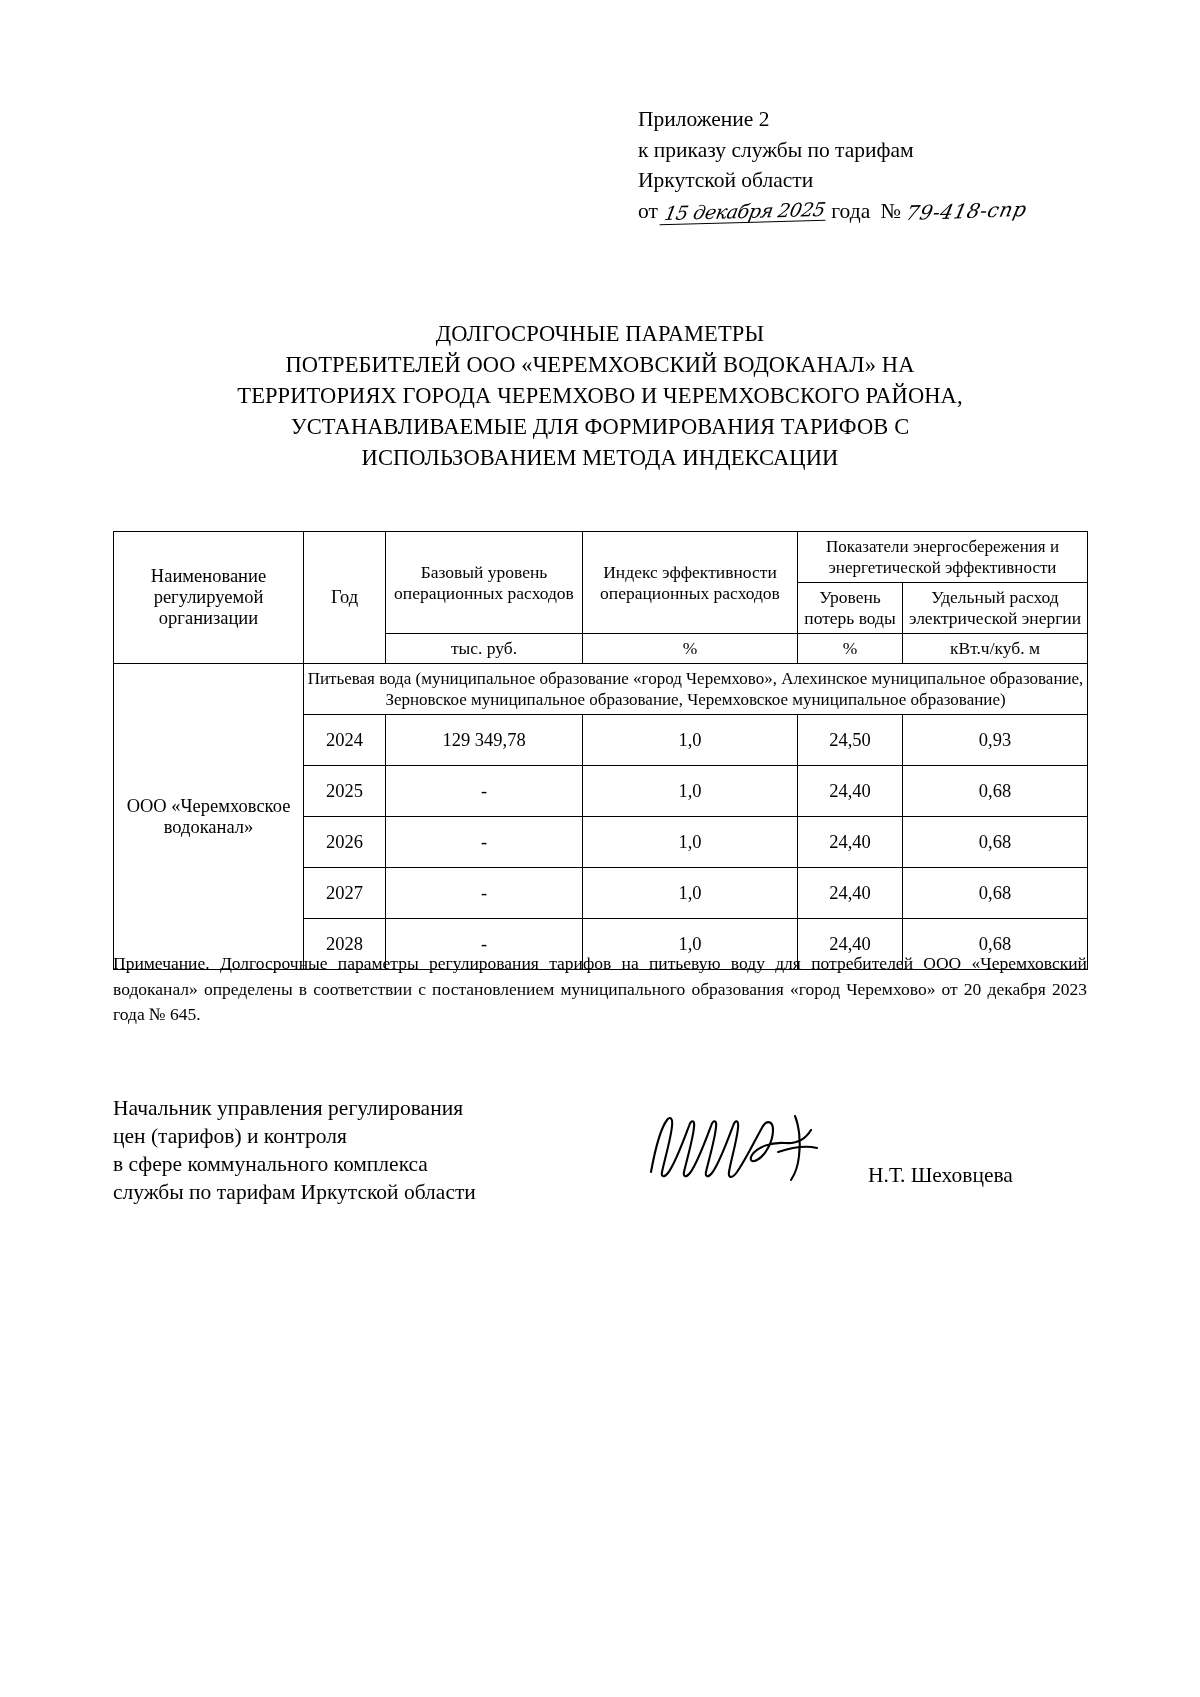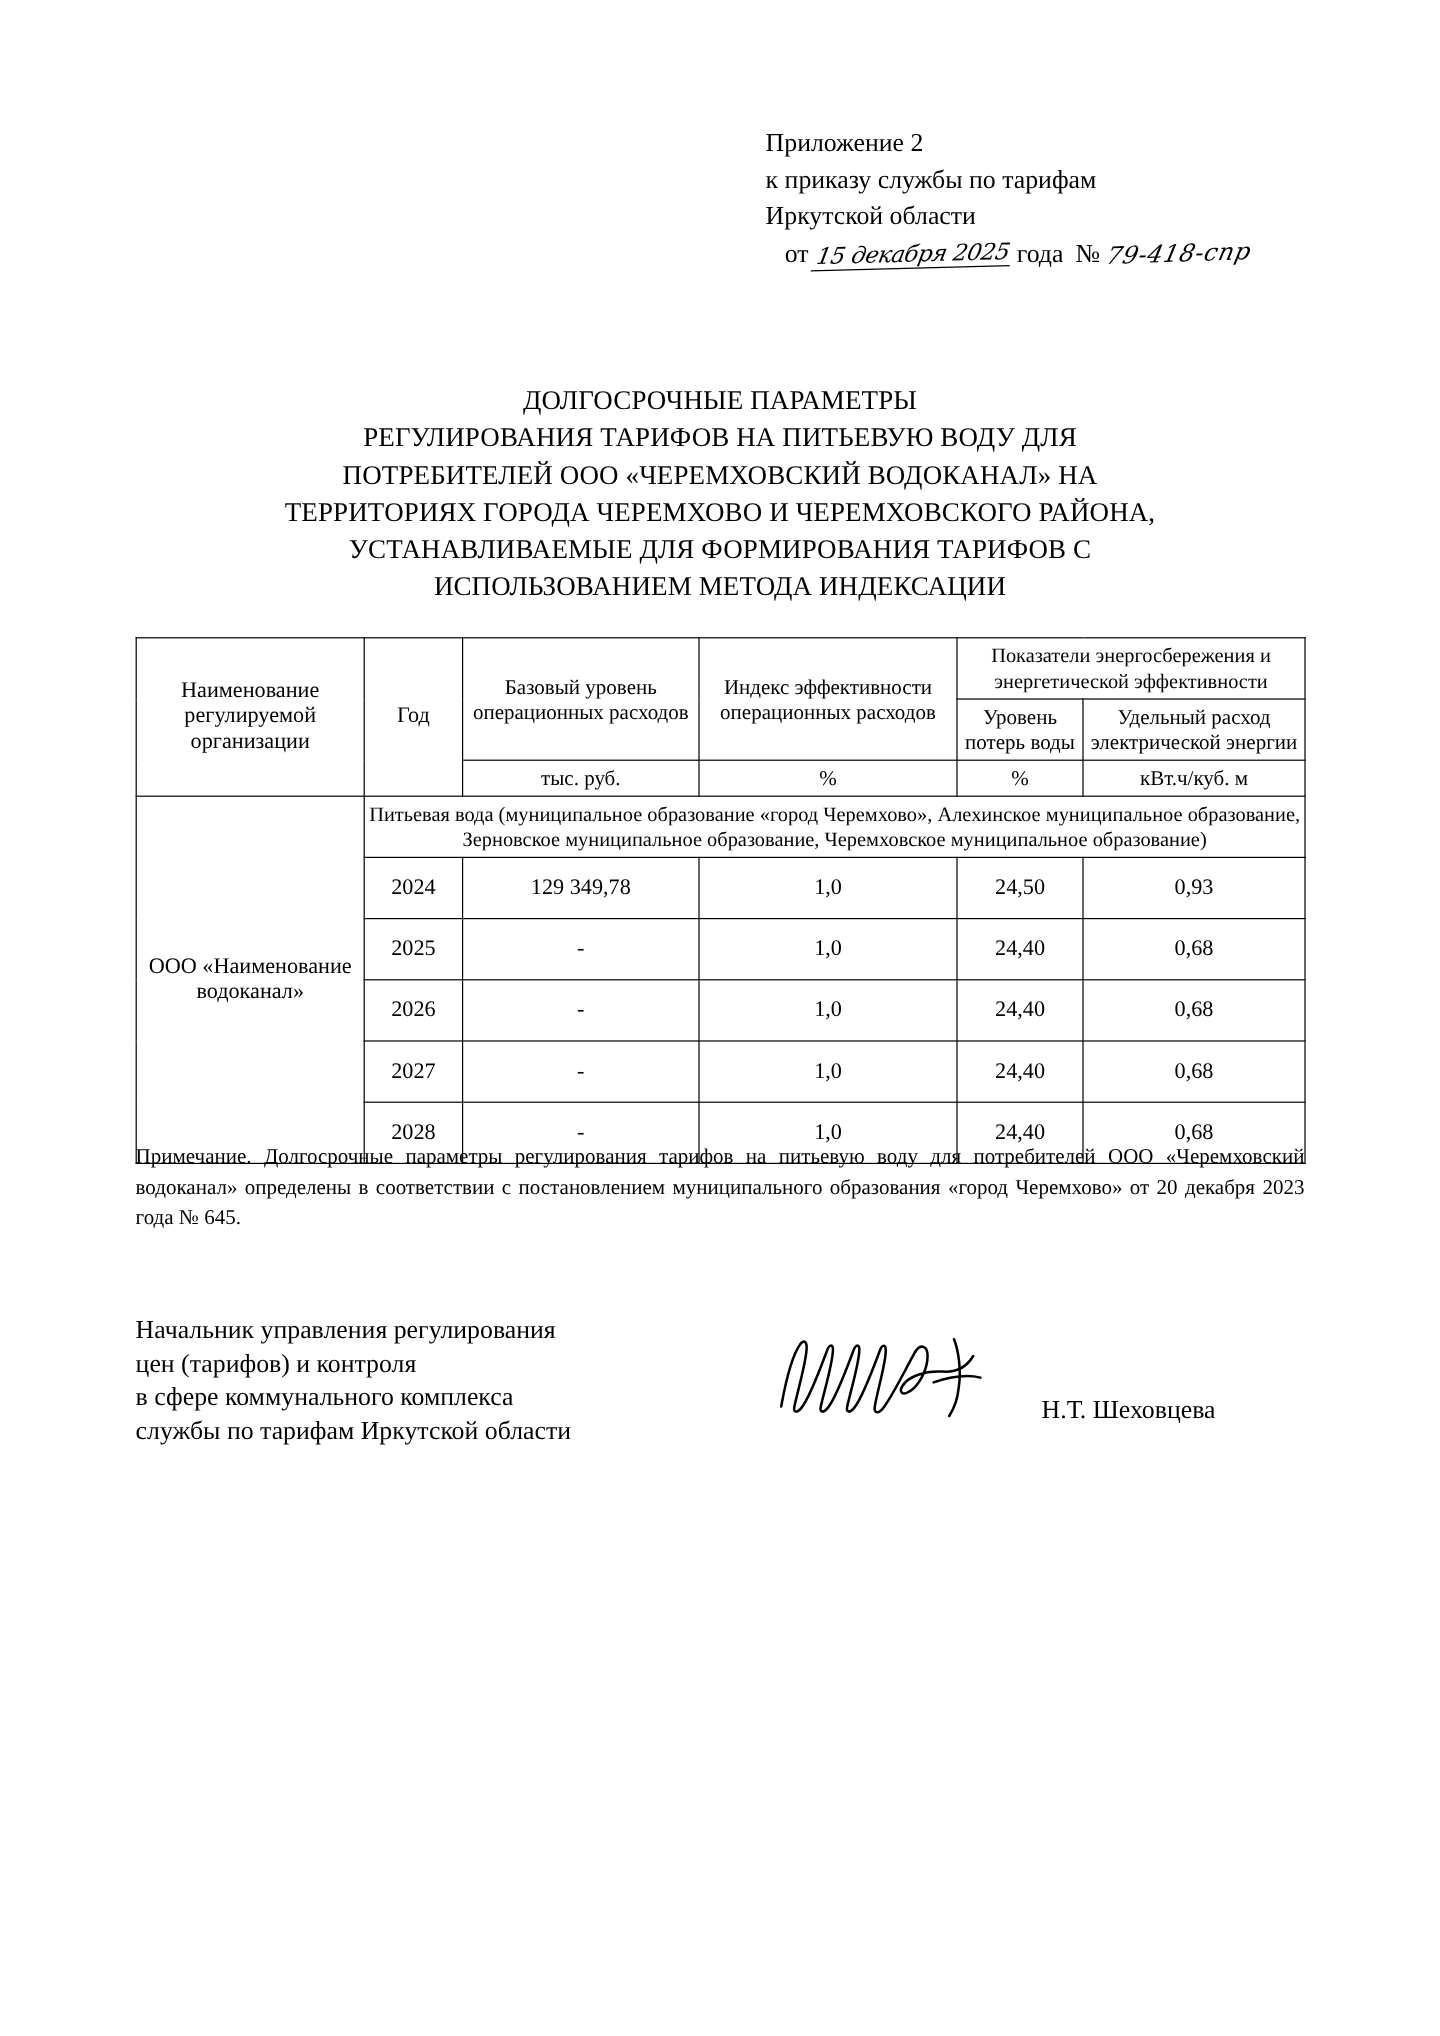--- a/index.html
+++ b/index.html
@@ -33,21 +33,21 @@
     line-height: 30.5px;
   }
   .doc-header .hline {
     white-space: nowrap;
   }
   .date-line {
     white-space: nowrap;
     display: flex;
     align-items: baseline;
   }
-  .date-line .lbl { margin-right: 4px; margin-left: 16px; }
+  .date-line .lbl { margin-right: 4px; }
   .hand {
     font-family: "DejaVu Serif", serif;
     font-style: italic;
     font-size: 19px;
     letter-spacing: -0.5px;
     transform: skewX(-12deg) rotate(-1.5deg);
     display: inline-block;
     border-bottom: 1.2px solid #000;
     padding: 0 3px 1px 3px;
     line-height: 20px;
@@ -170,21 +170,20 @@
       <span class="lbl">от</span>
       <span class="hand">15 декабря 2025</span>
       <span class="lbl" style="margin-left:4px;">года</span>
       <span class="lbl" style="margin-left:6px;">№</span>
       <span class="hand-num">79-418-спр</span>
     </div>
   </div>
 
   <div class="doc-title">
     <div>ДОЛГОСРОЧНЫЕ ПАРАМЕТРЫ</div>
-    <div>РЕГУЛИРОВАНИЯ ТАРИФОВ НА ПИТЬЕВУЮ ВОДУ ДЛЯ</div>
     <div>ПОТРЕБИТЕЛЕЙ ООО «ЧЕРЕМХОВСКИЙ ВОДОКАНАЛ» НА</div>
     <div>ТЕРРИТОРИЯХ ГОРОДА ЧЕРЕМХОВО И ЧЕРЕМХОВСКОГО РАЙОНА,</div>
     <div>УСТАНАВЛИВАЕМЫЕ ДЛЯ ФОРМИРОВАНИЯ ТАРИФОВ С</div>
     <div>ИСПОЛЬЗОВАНИЕМ МЕТОДА ИНДЕКСАЦИИ</div>
   </div>
 
   <div class="tbl-wrap">
     <table class="main">
       <colgroup>
         <col class="h-org">
@@ -208,21 +207,21 @@
         </tr>
         <tr>
           <th class="cell-units">тыс. руб.</th>
           <th class="cell-units">%</th>
           <th class="cell-units">%</th>
           <th class="cell-units">кВт.ч/куб. м</th>
         </tr>
       </thead>
       <tbody>
         <tr>
-          <td rowspan="6" class="cell-org">ООО «Наименование водоканал»</td>
+          <td rowspan="6" class="cell-org">ООО «Черемховское водоканал»</td>
           <td colspan="5" class="cell-section">Питьевая вода (муниципальное образование «город Черемхово», Алехинское муниципальное образование, Зерновское муниципальное образование, Черемховское муниципальное образование)</td>
         </tr>
         <tr>
           <td class="cell-data">2024</td>
           <td class="cell-data">129 349,78</td>
           <td class="cell-data">1,0</td>
           <td class="cell-data">24,50</td>
           <td class="cell-data">0,93</td>
         </tr>
         <tr>

